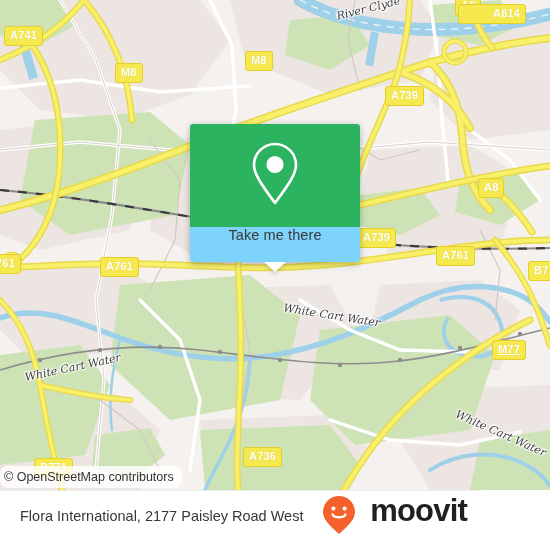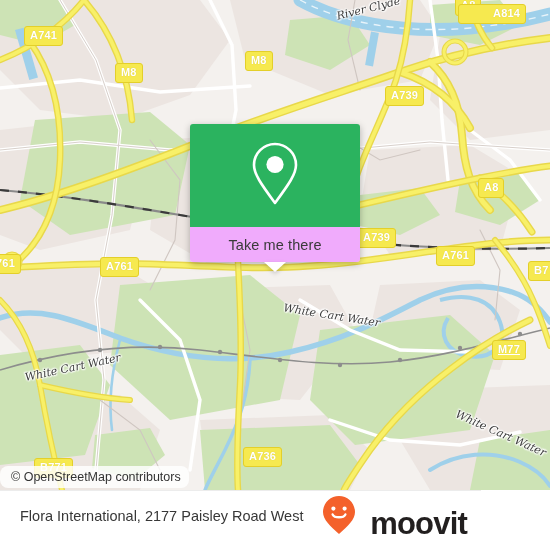--- a/index.html
+++ b/index.html
@@ -81,24 +81,24 @@
   #card-head {
     height: 103px;
     background: #2bb35f;
     border-radius: 3px 3px 0 0;
     display: flex;
     align-items: center;
     justify-content: center;
   }
   #card-foot {
     height: 35px;
-    background: #f0abfc;
+    background: #7dd3fc;
     border-radius: 0 0 3px 3px;
     display: flex;
-    align-items: center;
+    align-items: flex-start;
     justify-content: center;
     position: relative;
   }
   #card-foot-label {
     font-size: 14.5px;
     color: #3a3a3a;
     letter-spacing: .1px;
   }
   #card-tail {
     position: absolute;
@@ -113,21 +113,21 @@
   }
 
   
   #attribution {
     position: absolute;
     left: 0;
     top: 466px;
     background: rgba(255,255,255,.82);
     color: #333333;
     font-size: 12.5px;
-    padding: 4px 8px 4px 11px;
+    padding: 4px 8px 4px 4px;
     z-index: 45;
     white-space: nowrap;
     border-radius: 8px;
   }
 
   
   #footer {
     position: absolute;
     left: 0;
     top: 490px;
@@ -143,21 +143,21 @@
     z-index: 50;
   }
   #address-block {
     font-size: 14.5px;
     color: #373737;
     line-height: 1.45;
     white-space: nowrap;
   }
   #brand {
     display: flex;
-    align-items: flex-end;
+    align-items: flex-start;
     gap: 14px;
   }
   #brand-word {
     font-size: 31px;
     font-weight: bold;
     color: #221f1f;
     letter-spacing: -0.8px;
     line-height: 1;
   }
 </style>
@@ -346,21 +346,21 @@
           <circle cx="12" cy="262" r="8"></circle>
         </g>
         <g fill="none" stroke="#f8f068" stroke-width="2.8">
           <circle cx="455" cy="52" r="11"></circle>
           <circle cx="12" cy="262" r="8"></circle>
         </g>
 
       </g>
     </svg>
 
-    <div class="shield" style="left:24px;  top:26px;">A741</div>
+    <div class="shield" style="left:4px;  top:26px;">A741</div>
     <div class="shield" style="left:115px;top:63px;">M8</div>
     <div class="shield" style="left:245px;top:51px;">M8</div>
     <div class="shield" style="left:455px;top:-4px;">A8</div>
     <div class="shield" style="left:458px;top:4px;padding-left:34px;">A814</div>
     <div class="shield" style="left:385px;top:86px;">A739</div>
     <div class="shield" style="left:478px;top:178px;">A8</div>
     <div class="shield" style="left:357px;top:228px;">A739</div>
     <div class="shield" style="left:436px;top:246px;">A761</div>
     <div class="shield" style="left:528px;top:261px;">B7</div>
     <div class="shield" style="left:-10px;top:254px;">761</div>

